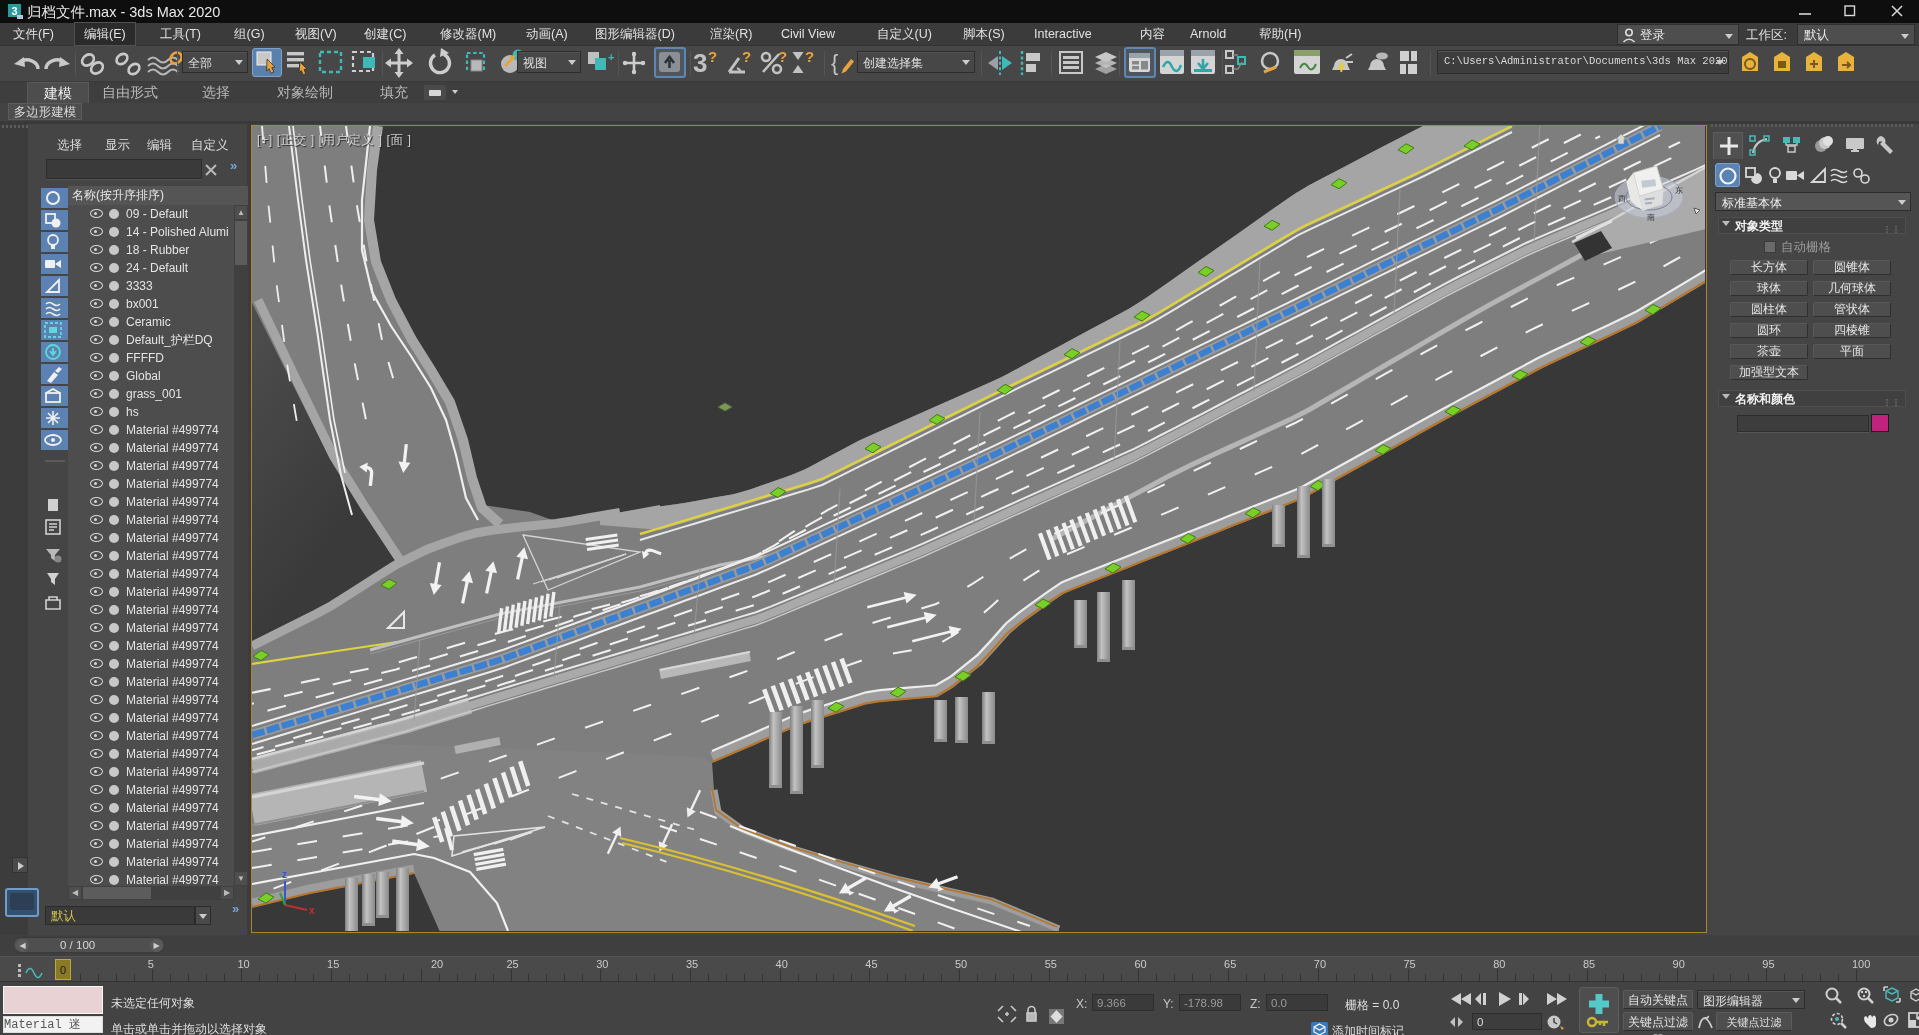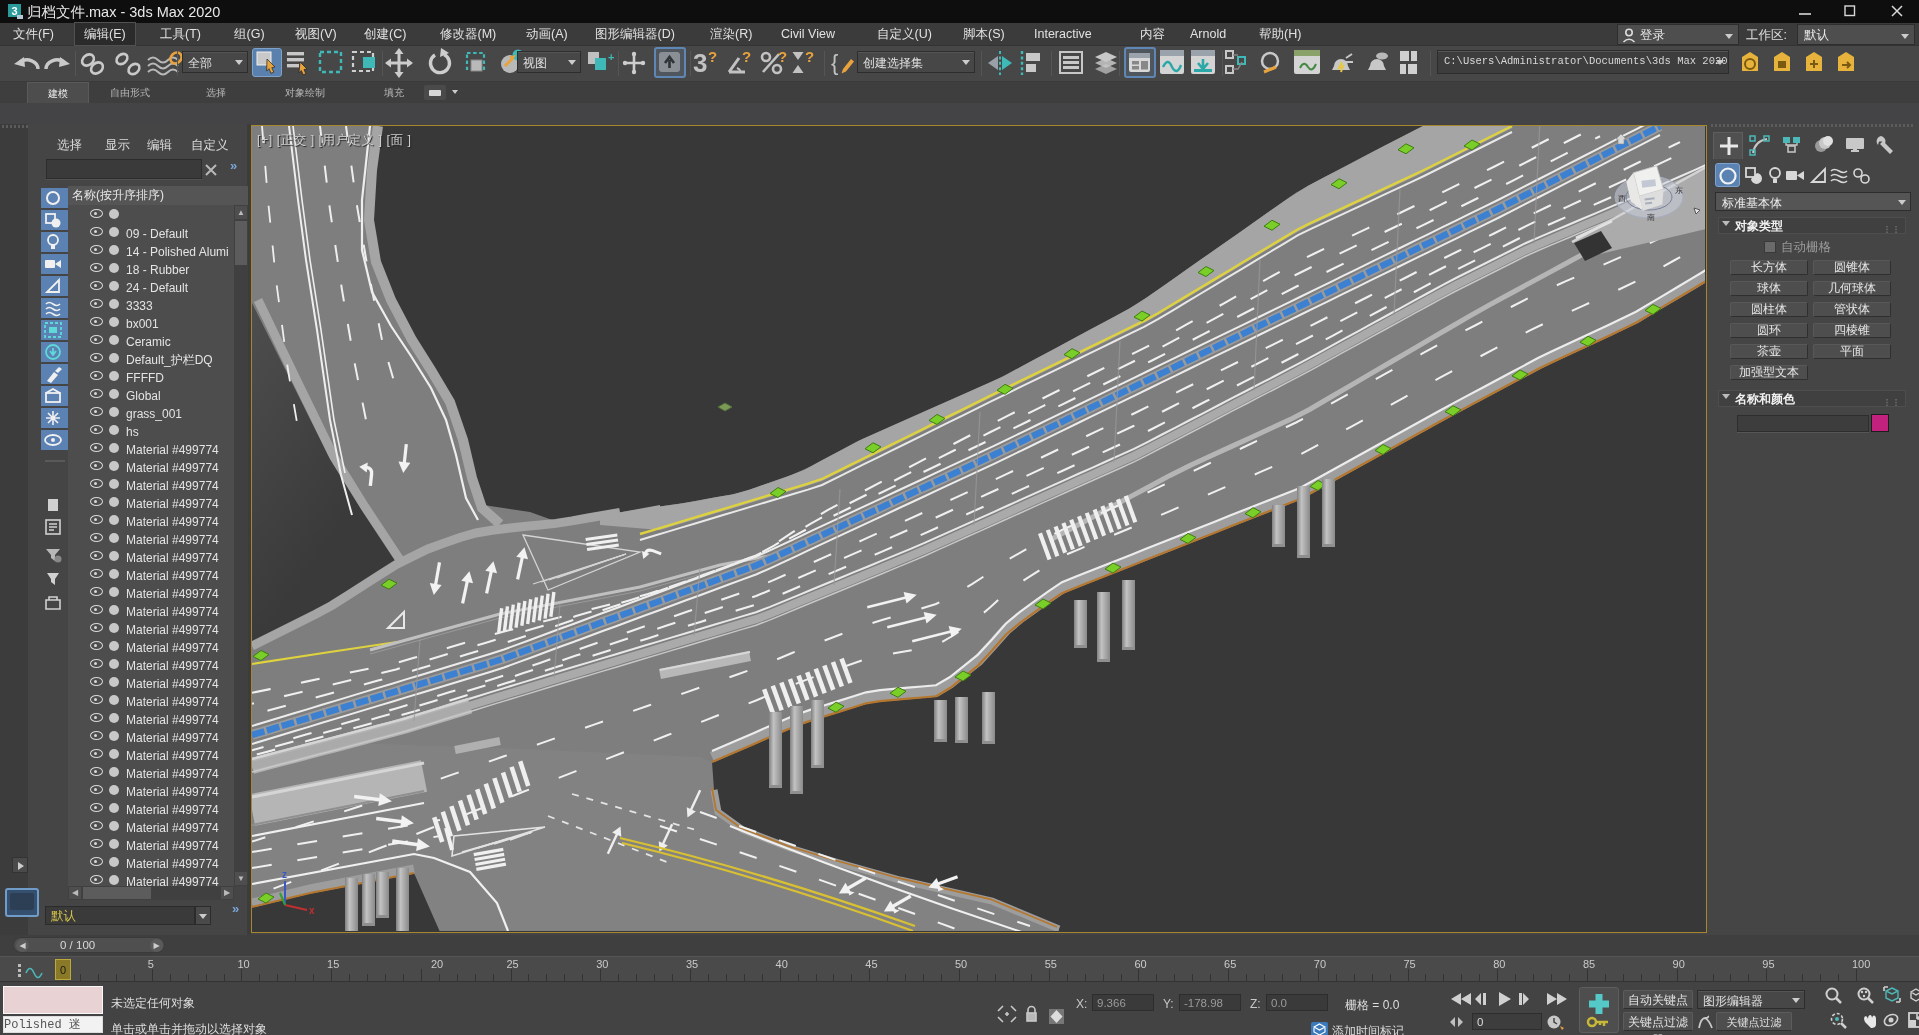--- a/index.html
+++ b/index.html
@@ -10,34 +10,34 @@
 #menubar{left:0;top:23px;width:1919px;height:23px;background:#3b3b3b;color:#e2e2e2;font-size:12.5px;border-bottom:1px solid #333;}
 .mi{position:absolute;top:0;height:22px;line-height:22px;}
 .mi.hl{background:#2b2b2b;outline:1px solid #515151;padding:0 9px;}
 #toolbar{left:0;top:46px;width:1919px;height:36px;background:#474747;border-bottom:1px solid #3a3a3a;}
 .sep{position:absolute;top:5px;width:1px;height:25px;background:#3a3a3a;border-right:1px solid #555;}
 .combo{position:absolute;background:#474747;border:1px solid #2d2d2d;box-shadow:inset 0 1px 0 #555;color:#e0e0e0;font-size:12px;}
 .combo .cb-a{position:absolute;right:4px;top:50%;margin-top:-2px;width:0;height:0;border:4px solid transparent;border-top:5px solid #ccc;}
 .tbtn{position:absolute;border-radius:3px;}
 .tbtn.on{background:#5a81ad;border:1px solid #7da3cc;}
 .tbtn.onb{background:#50565e;border:2px solid #5f87b5;}
-#ribbon1{left:0;top:82px;width:1919px;height:21px;background:#3e3e3e;color:#b8b8b8;font-size:10px;}
+#ribbon1{left:0;top:82px;width:1919px;height:21px;background:#3e3e3e;color:#b8b8b8;font-size:14px;}
 #ribbon2{left:0;top:103px;width:1919px;height:21px;background:#434343;color:#d8d8d8;font-size:12.5px;border-bottom:3px solid #393939;}
 .rtab{position:absolute;top:0;height:21px;line-height:21px;text-align:center;}
 .rtab.on{background:#4d4d4d;color:#f0f0f0;border:1px solid #5a5a5a;border-bottom:none;}
 #leftpanel{left:0;top:124px;width:251px;height:811px;background:#3c3c3c;}
 #sepanel{position:absolute;left:28px;top:0px;width:219px;height:811px;background:#454545;}
 .semenu{position:absolute;top:13px;color:#dcdcdc;font-size:12.5px;}
 #sesearch{position:absolute;left:18px;top:35px;width:156px;height:20px;background:#3a3a3a;border:1px solid #2c2c2c;box-shadow:0 1px 0 #515151;}
 #selist{position:absolute;left:40px;top:81px;width:166px;height:681px;background:#4d4d4d;overflow:hidden;}
 .serow{position:relative;height:18px;line-height:18px;color:#e4e4e4;font-size:12px;white-space:nowrap;}
 .eye{position:absolute;left:22px;top:4px;width:13px;height:9px;border:1.5px solid #d8d8d8;border-radius:50%;}
 .eye:after{content:"";position:absolute;left:3px;top:1.5px;width:3px;height:3px;background:#d8d8d8;border-radius:50%;}
 .dot{position:absolute;left:41px;top:3.5px;width:10px;height:10px;background:#c8c8c8;border-radius:50%;}
-.sename{position:absolute;left:58px;margin-top:20px;}
+.sename{position:absolute;left:58px;}
 #seheader{position:absolute;left:40px;top:62px;width:180px;height:19px;background:#555;color:#e8e8e8;font-size:12px;line-height:19px;}
 .vscroll{position:absolute;left:206px;top:81px;width:14px;height:681px;background:#404040;}
 .hscroll{position:absolute;left:40px;top:762px;width:166px;height:14px;background:#404040;}
 .sicon{position:absolute;left:13px;width:27px;height:20px;background:#5b82b2;}
 #rightpanel{left:1707px;top:124px;width:212px;height:811px;background:#454545;}
 .cpbtn{position:absolute;width:78px;height:15px;background:#4e4e4e;border:1px solid #585858;border-bottom-color:#2f2f2f;border-right-color:#2f2f2f;border-radius:2px;color:#e6e6e6;font-size:12px;text-align:center;line-height:13px;}
 .rollhead{position:absolute;left:11px;width:188px;height:17px;background:#404040;border:1px solid #4e4e4e;color:#f2f2f2;font-weight:bold;font-size:12px;line-height:16px;}
 #bstrip{left:0;top:935px;width:1919px;height:21px;background:#3f3f3f;}
 #ruler{left:0;top:956px;width:1919px;height:26px;background:#4a4a4a;border-top:1px solid #555;border-bottom:1px solid #333;}
 #statusbar{left:0;top:982px;width:1919px;height:53px;background:#434343;}
@@ -308,20 +308,23 @@
 <div id="ribbon1" class="abs">
       <div class="rtab on" style="left:27px;width:62px">建模</div>
       <div class="rtab" style="left:98px;width:64px">自由形式</div>
       <div class="rtab" style="left:195px;width:42px">选择</div>
       <div class="rtab" style="left:273px;width:64px">对象绘制</div>
       <div class="rtab" style="left:373px;width:42px">填充</div>
       <div class="abs" style="left:424px;top:3px;width:22px;height:15px;background:#4a4a4a;border-radius:2px">
         <div class="abs" style="left:5px;top:5px;width:12px;height:6px;background:#d8d8d8;border-radius:1px"></div>
       </div>
       <div class="abs" style="left:452px;top:8px;width:0;height:0;border:3.5px solid transparent;border-top:4.5px solid #ccc"></div>
+    </div>
+<div id="ribbon2" class="abs">
+      <div class="abs" style="left:8px;top:0px;width:74px;height:17px;background:#4e4e4e;border:1px solid #5c5c5c;text-align:center;line-height:16px">多边形建模</div>
     </div>
 <div id="leftpanel" class="abs">
 <div class="abs" style="left:2px;top:1px;width:40px;height:3px;background:repeating-linear-gradient(90deg,#5c5c5c 0 2px,#3c3c3c 2px 4px)"></div>
 <div class="abs" style="left:48px;top:1px;width:62px;height:3px;background:repeating-linear-gradient(90deg,#5c5c5c 0 2px,#3c3c3c 2px 4px)"></div>
 <div id="sepanel">
 <div class="semenu" style="left:29px">选择</div>
 <div class="semenu" style="left:77px">显示</div>
 <div class="semenu" style="left:119px">编辑</div>
 <div class="semenu" style="left:163px">自定义</div>
 <div id="sesearch"></div>
@@ -1240,21 +1243,21 @@
 <div class="tick" style="left:1784.2px;top:17px;height:8px"></div>
 <div class="tick" style="left:1802.2px;top:17px;height:8px"></div>
 <div class="tick" style="left:1820.1px;top:17px;height:8px"></div>
 <div class="tick" style="left:1838.1px;top:17px;height:8px"></div>
 <div class="tick" style="left:1856.0px;top:12px;height:13px"></div>
 <div class="tlabel" style="left:1852.0px">100</div>
 <div class="abs" style="left:55px;top:2px;width:16px;height:21px;background:#8a7a28;border:1px solid #bba93c;color:#1a1a1a;font-size:11px;text-align:center;line-height:20px">0</div>
 </div>
 <div id="statusbar" class="abs">
 <div class="abs" style="left:3px;top:4px;width:100px;height:28px;background:#e8d2d4;border:1px solid #f8f8f8"></div>
-<div class="abs" style="left:3px;top:34px;width:100px;height:17px;background:#f2f2f2;border:1px solid #ddd;color:#555;font-size:12px;font-family:'Liberation Mono',monospace;line-height:16px">Polished 迷</div>
+<div class="abs" style="left:3px;top:34px;width:100px;height:17px;background:#f2f2f2;border:1px solid #ddd;color:#555;font-size:12px;font-family:'Liberation Mono',monospace;line-height:16px">Material 迷</div>
 <div class="stxt" style="left:111px;top:13px">未选定任何对象</div>
 <div class="stxt" style="left:111px;top:39px">单击或单击并拖动以选择对象</div>
 <svg class="abs" style="left:997px;top:23px" width="90" height="22">
         <g stroke="#c8c8c8" stroke-width="1.6" fill="none">
           <path d="M1,6 L6,1 M14,1 L19,6 M1,12 L6,17 M19,12 L14,17"></path>
           <path d="M8,9 h4 M10,7 v4"></path>
           <rect x="30" y="8" width="9" height="8" fill="#b8b8b8"></rect>
           <path d="M31,8 v-3 a3,3 0 0 1 7,0 v3"></path>
         </g>
         <g>

